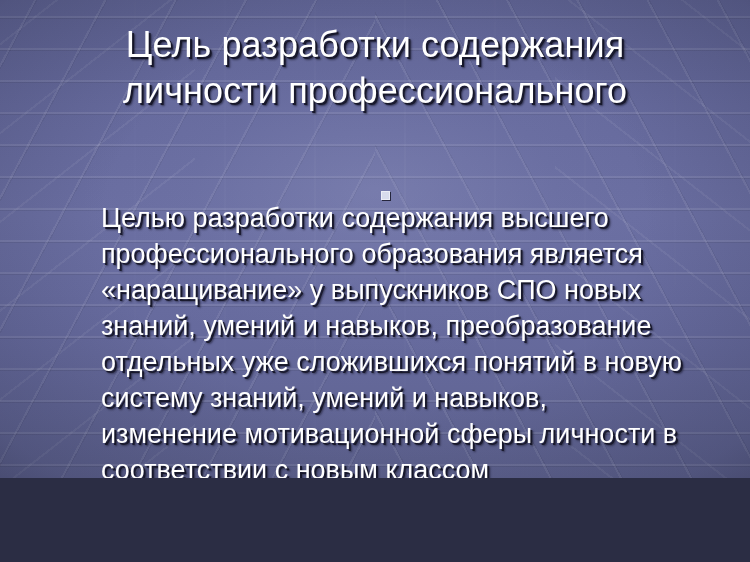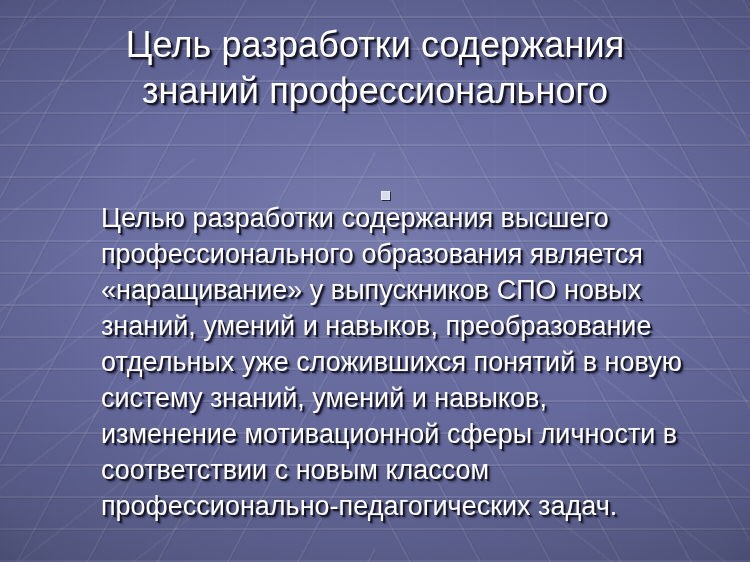--- a/index.html
+++ b/index.html
@@ -6,21 +6,21 @@
   html, body {
     margin: 0;
     padding: 0;
     background: #2b2d44;
   }
 
   
   #slide {
     position: relative;
     width: 750px;
-    height: 562px;
+    height: 478px;
     overflow: hidden;
     font-family: "Liberation Sans", "DejaVu Sans", sans-serif;
     background-color: #656a9b;
     isolation: isolate;
   }
 
   
   
   .bg-base {
     position: absolute;
@@ -242,21 +242,21 @@
   <div class="bg-diag-l2"></div>
   <div class="bg-diag-r"></div>
   <div class="bg-diag-r2"></div>
   <div class="bg-vlines"></div>
   <div class="bg-vignette"></div>
 
   <div class="content">
 
     <div class="title-block">
       <div class="title-line">Цель разработки содержания</div>
-      <div class="title-line">знаний профессионального</div>
+      <div class="title-line">личности профессионального</div>
     </div>
 
     <div class="body-block">
       <span class="bullet-marker"></span>
       <div class="bullet-text">Целью разработки содержания высшего
 профессионального образования является
 «наращивание» у выпускников СПО новых
 знаний, умений и навыков, преобразование
 отдельных уже сложившихся понятий в новую
 систему знаний, умений и навыков,

